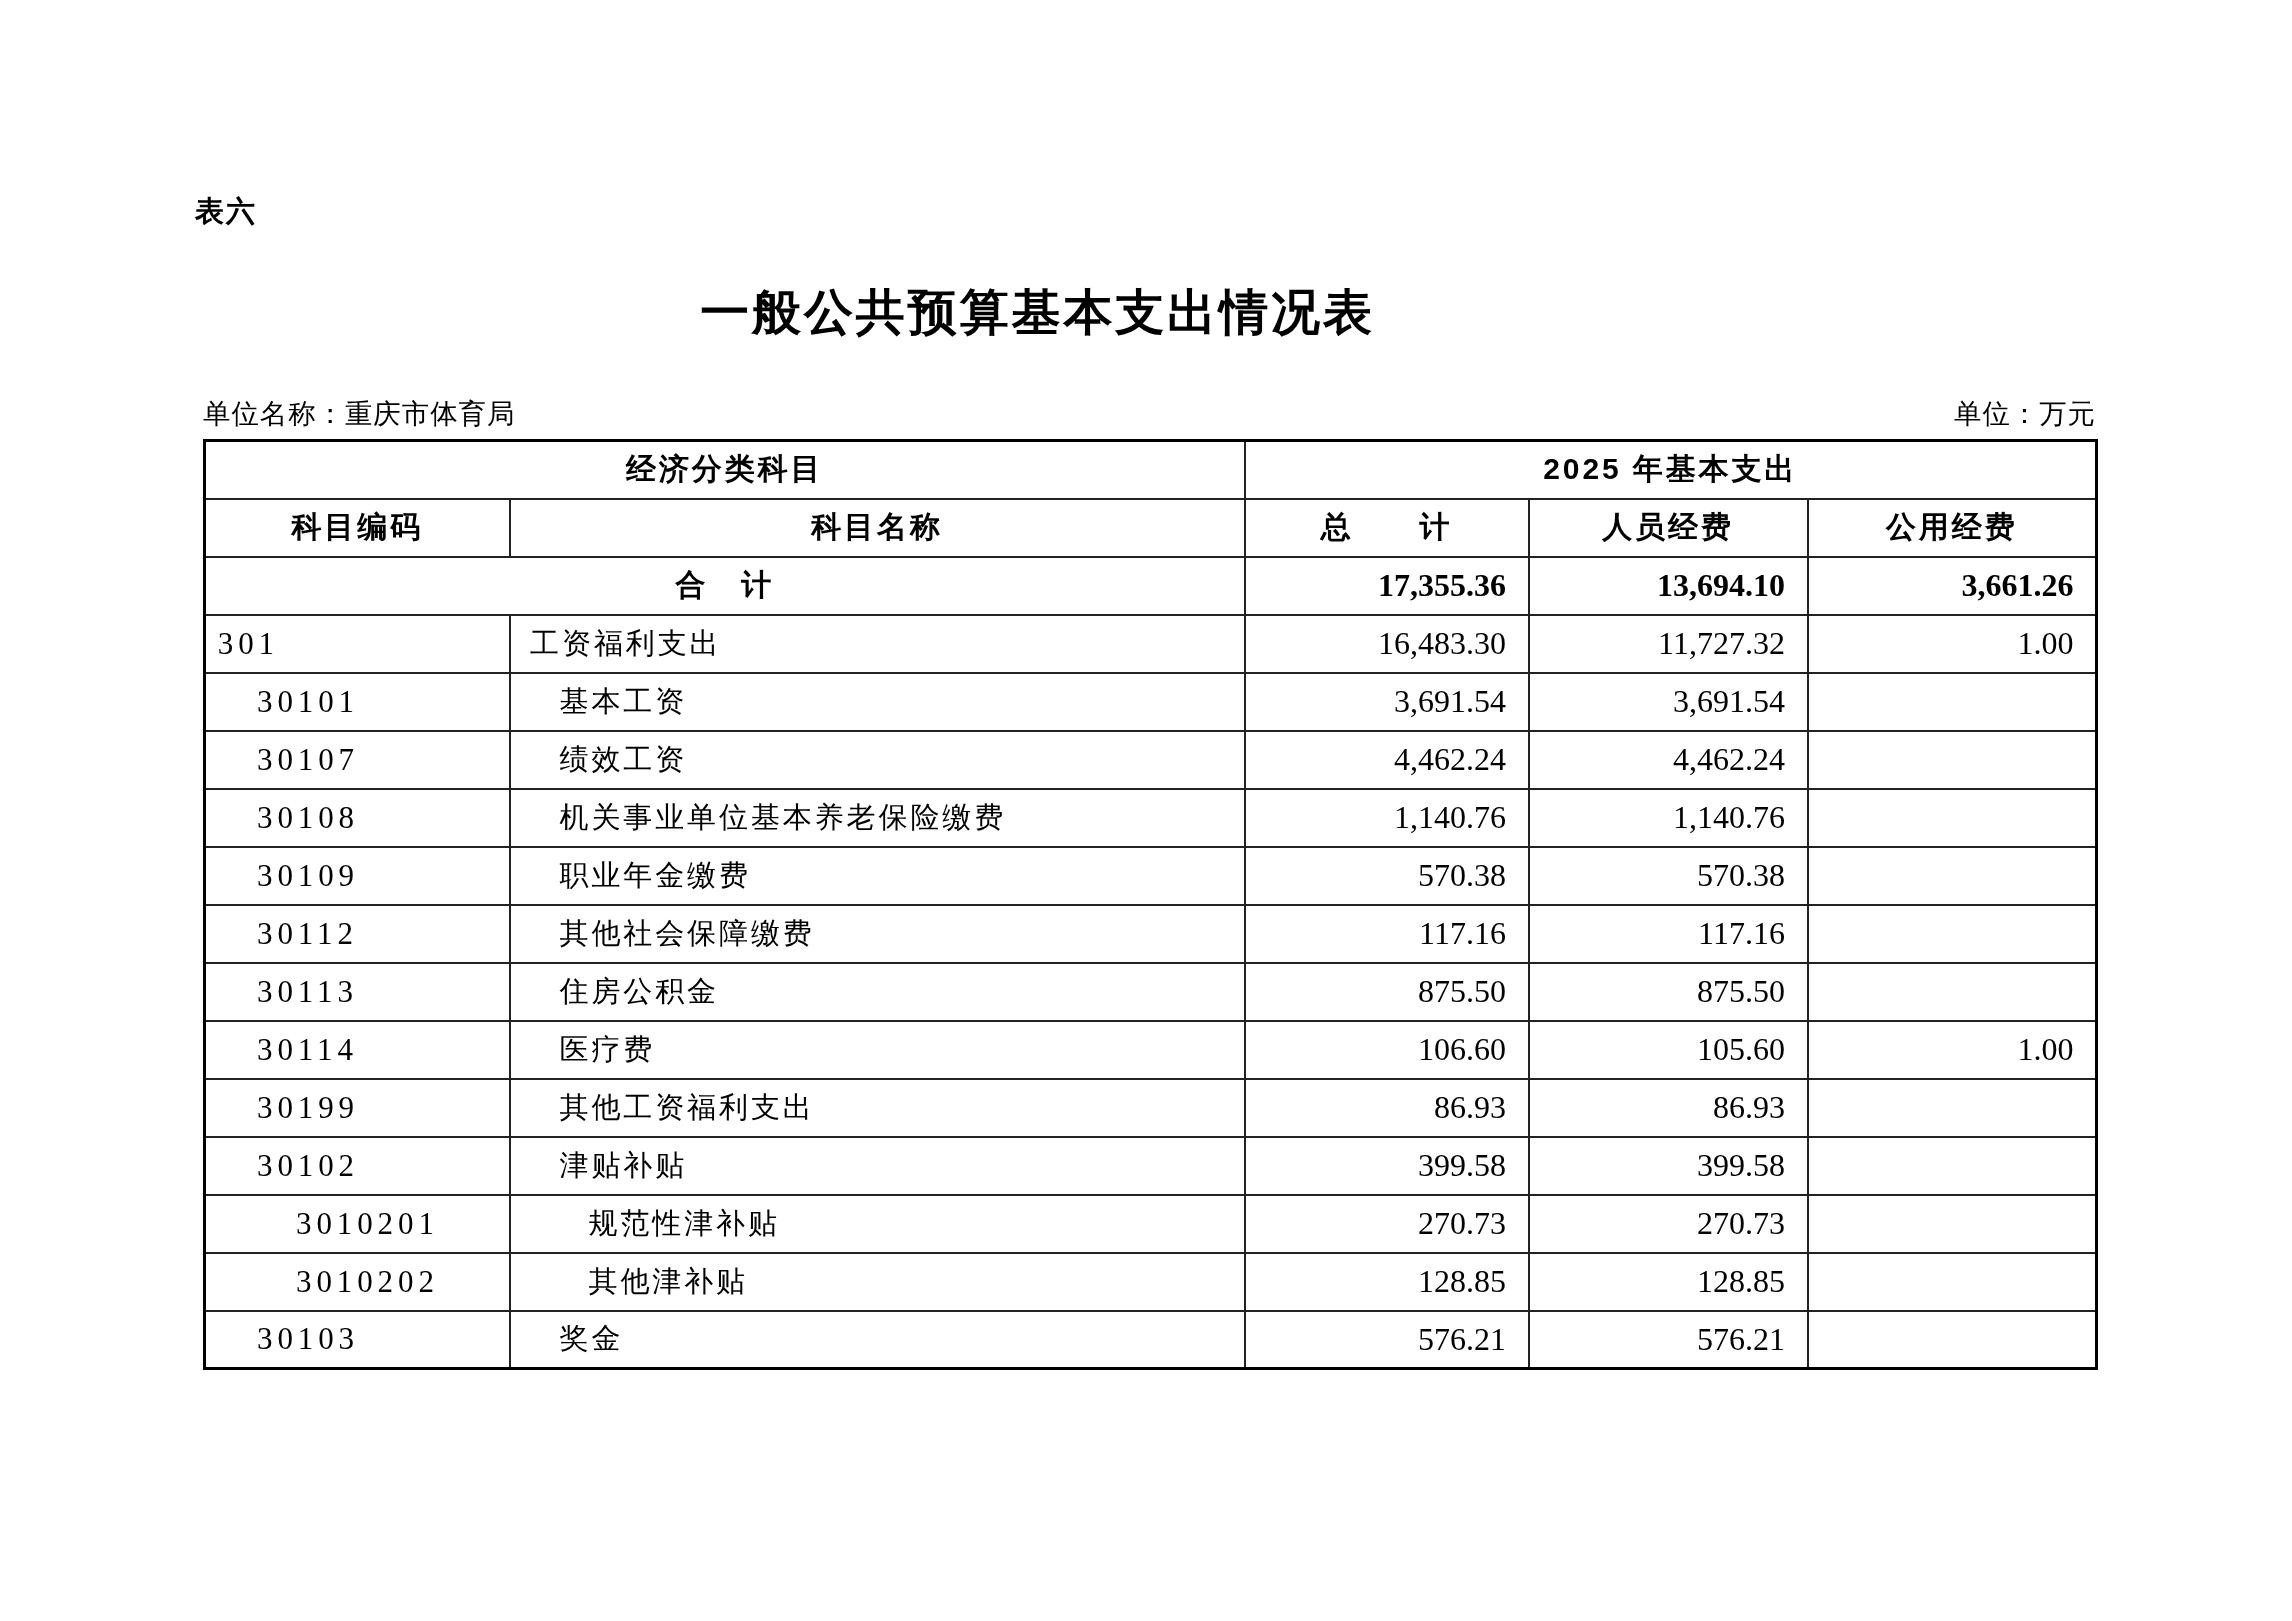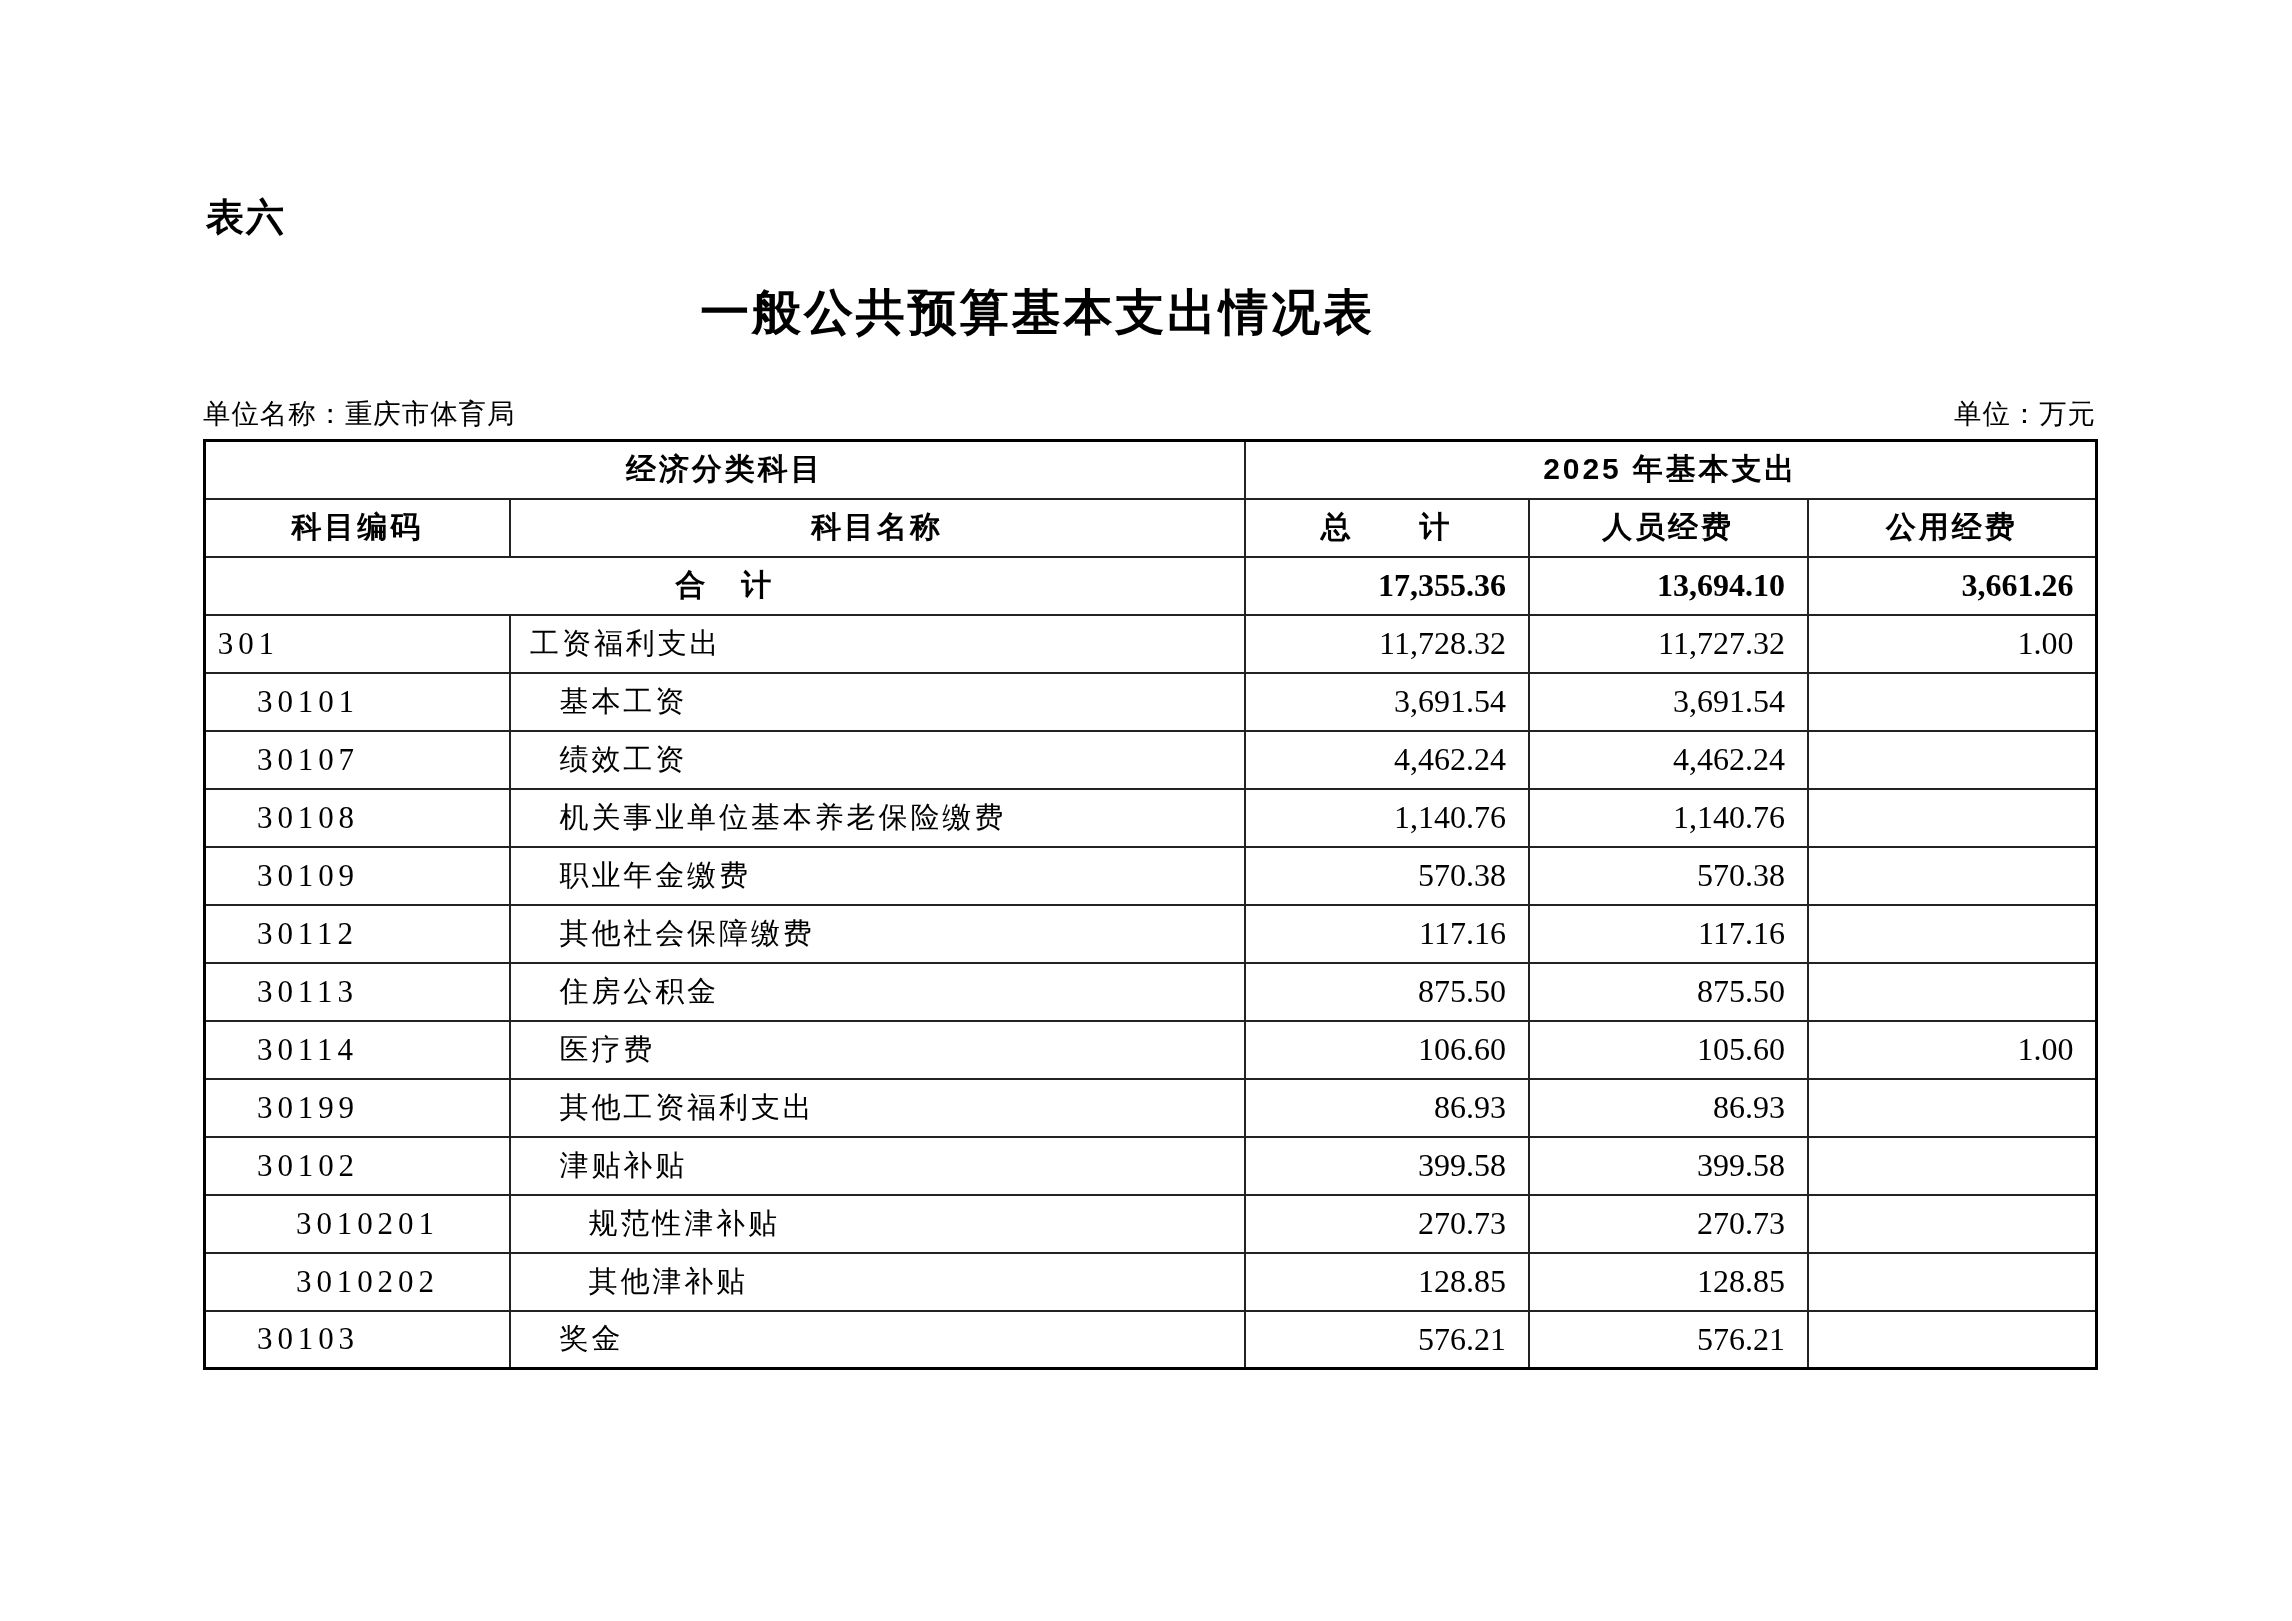--- a/index.html
+++ b/index.html
@@ -2,23 +2,23 @@
 <html><head>
 <meta charset="utf-8">
 <style>
   html,body { margin:0; padding:0; background:#ffffff; }
   body {
     width:2293px; height:1621px; position:relative;
     font-family:"Liberation Serif","DejaVu Serif",serif;
     color:#000;
   }
   .table-label {
-    position:absolute; left:206px; top:192px;
+    position:absolute; left:195px; top:192px;
     font-family:Liberation Serif, serif;
-    font-weight:bold; font-size:38px; letter-spacing:2px;
+    font-weight:bold; font-size:29px; letter-spacing:2px;
   }
   .doc-title {
     position:absolute; left:0; top:280px; width:2075px;
     text-align:center;
     font-family:"Liberation Serif","DejaVu Serif",serif;
     font-weight:bold; font-size:49px; letter-spacing:2.9px;
   }
   .meta-row {
     position:absolute; left:203px; top:396px; width:1893px;
     display:flex; justify-content:space-between; align-items:flex-start;
@@ -90,21 +90,21 @@
     <tr class="summary-row">
       <td colspan="2" class="sum-label">合　计</td>
       <td class="num">17,355.36</td>
       <td class="num">13,694.10</td>
       <td class="num">3,661.26</td>
     </tr>
 
     <tr class="lvl0">
       <td class="code">301</td>
       <td class="name">工资福利支出</td>
-      <td class="num">11,728.32</td>
+      <td class="num">16,483.30</td>
       <td class="num">11,727.32</td>
       <td class="num">1.00</td>
     </tr>
     <tr class="lvl1">
       <td class="code">30101</td>
       <td class="name">基本工资</td>
       <td class="num">3,691.54</td>
       <td class="num">3,691.54</td>
       <td class="num"></td>
     </tr>

